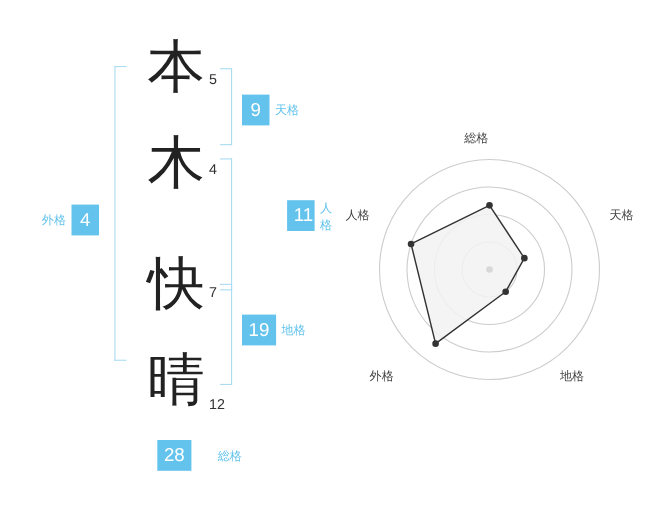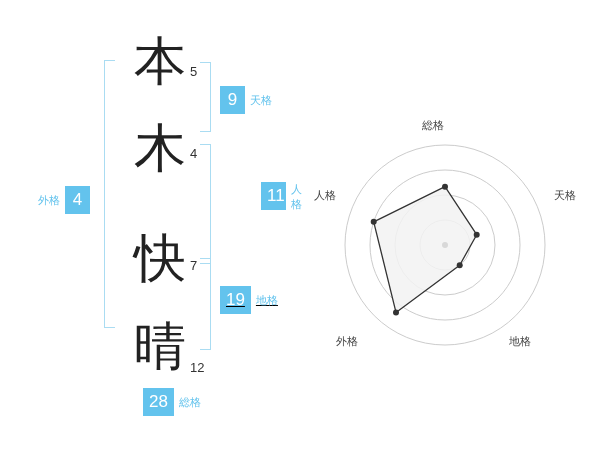--- a/index.html
+++ b/index.html
@@ -135,26 +135,26 @@
       <span class="kaku-label">天格</span>
     </div>
 
     <div class="bracket" style="left:200px; top:144px; width:10px; height:118px;"></div>
     <div class="kaku-badge" style="left:220px; top:182px;padding-left:41px;">
       <span class="kaku-box">11</span>
       <span class="kaku-label">人格</span>
     </div>
 
     <div class="bracket" style="left:200px; top:258px; width:10px; height:90px;"></div>
-    <div class="kaku-badge" style="left:220px; top:286px;text-decoration:underline;">
+    <div class="kaku-badge" style="left:220px; top:286px;">
       <span class="kaku-box">19</span>
       <span class="kaku-label">地格</span>
     </div>
 
-    <div class="kaku-badge" style="left:143px; top:388px;">
+    <div class="kaku-badge" style="left:143px; top:400px;gap:19px;">
       <span class="kaku-box">28</span>
       <span class="kaku-label">総格</span>
     </div>
   </div>
 
   <div class="chart-panel">
     <svg id="radar" width="300" height="470" viewBox="0 0 300 470">
         <circle cx="145" cy="245" r="100" fill="none" stroke="#cccccc" stroke-width="1"></circle>
         <circle cx="145" cy="245" r="75" fill="none" stroke="#cccccc" stroke-width="1"></circle>
         <circle cx="145" cy="245" r="50" fill="none" stroke="#cccccc" stroke-width="1"></circle>

